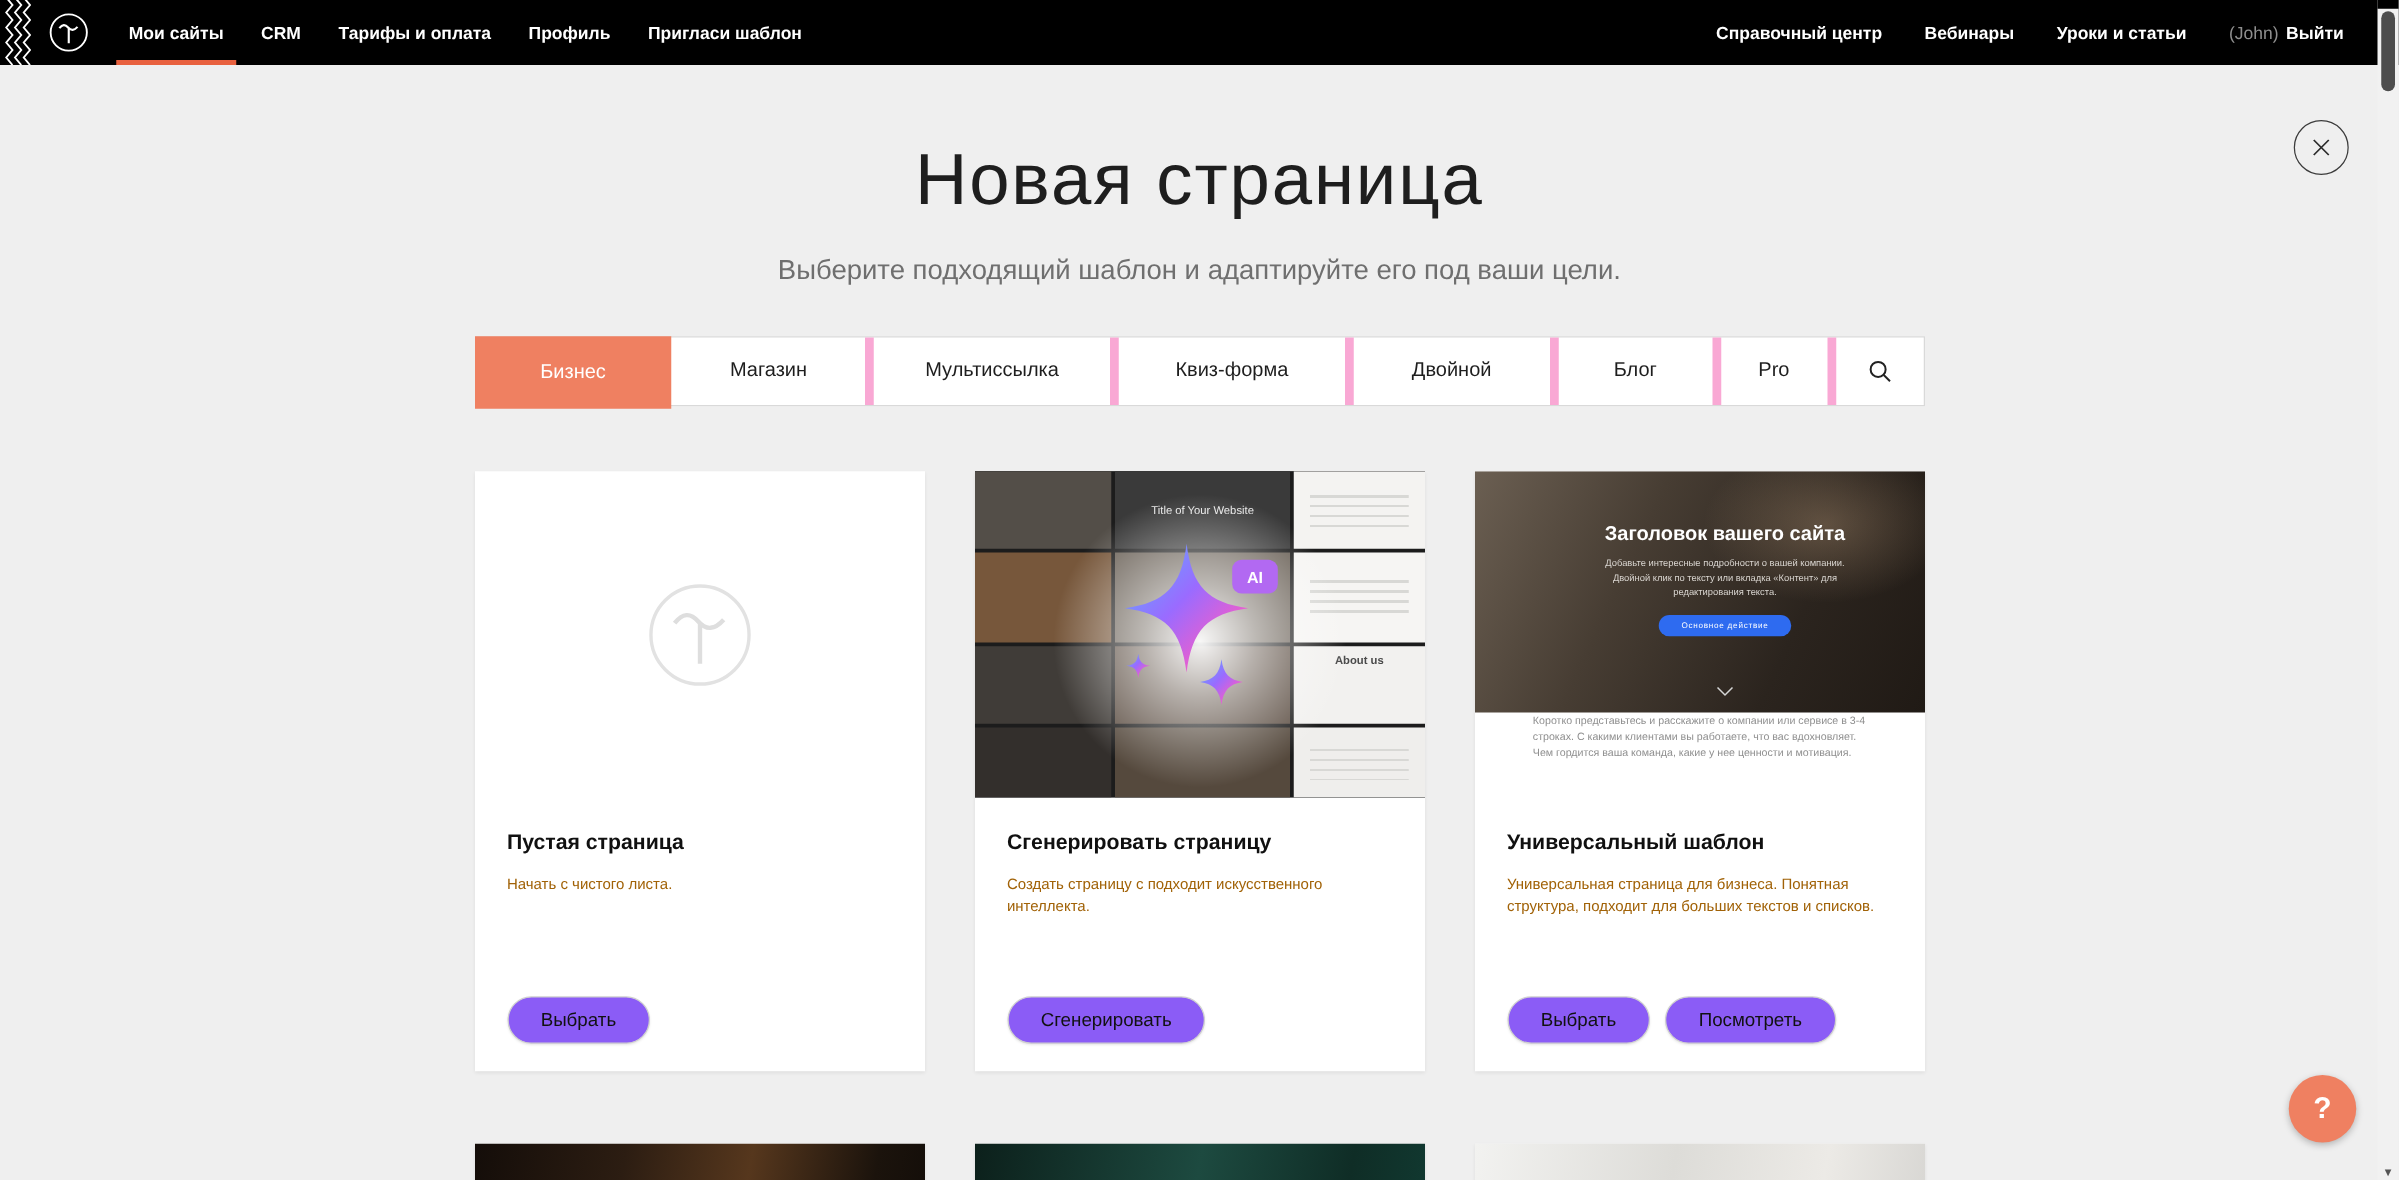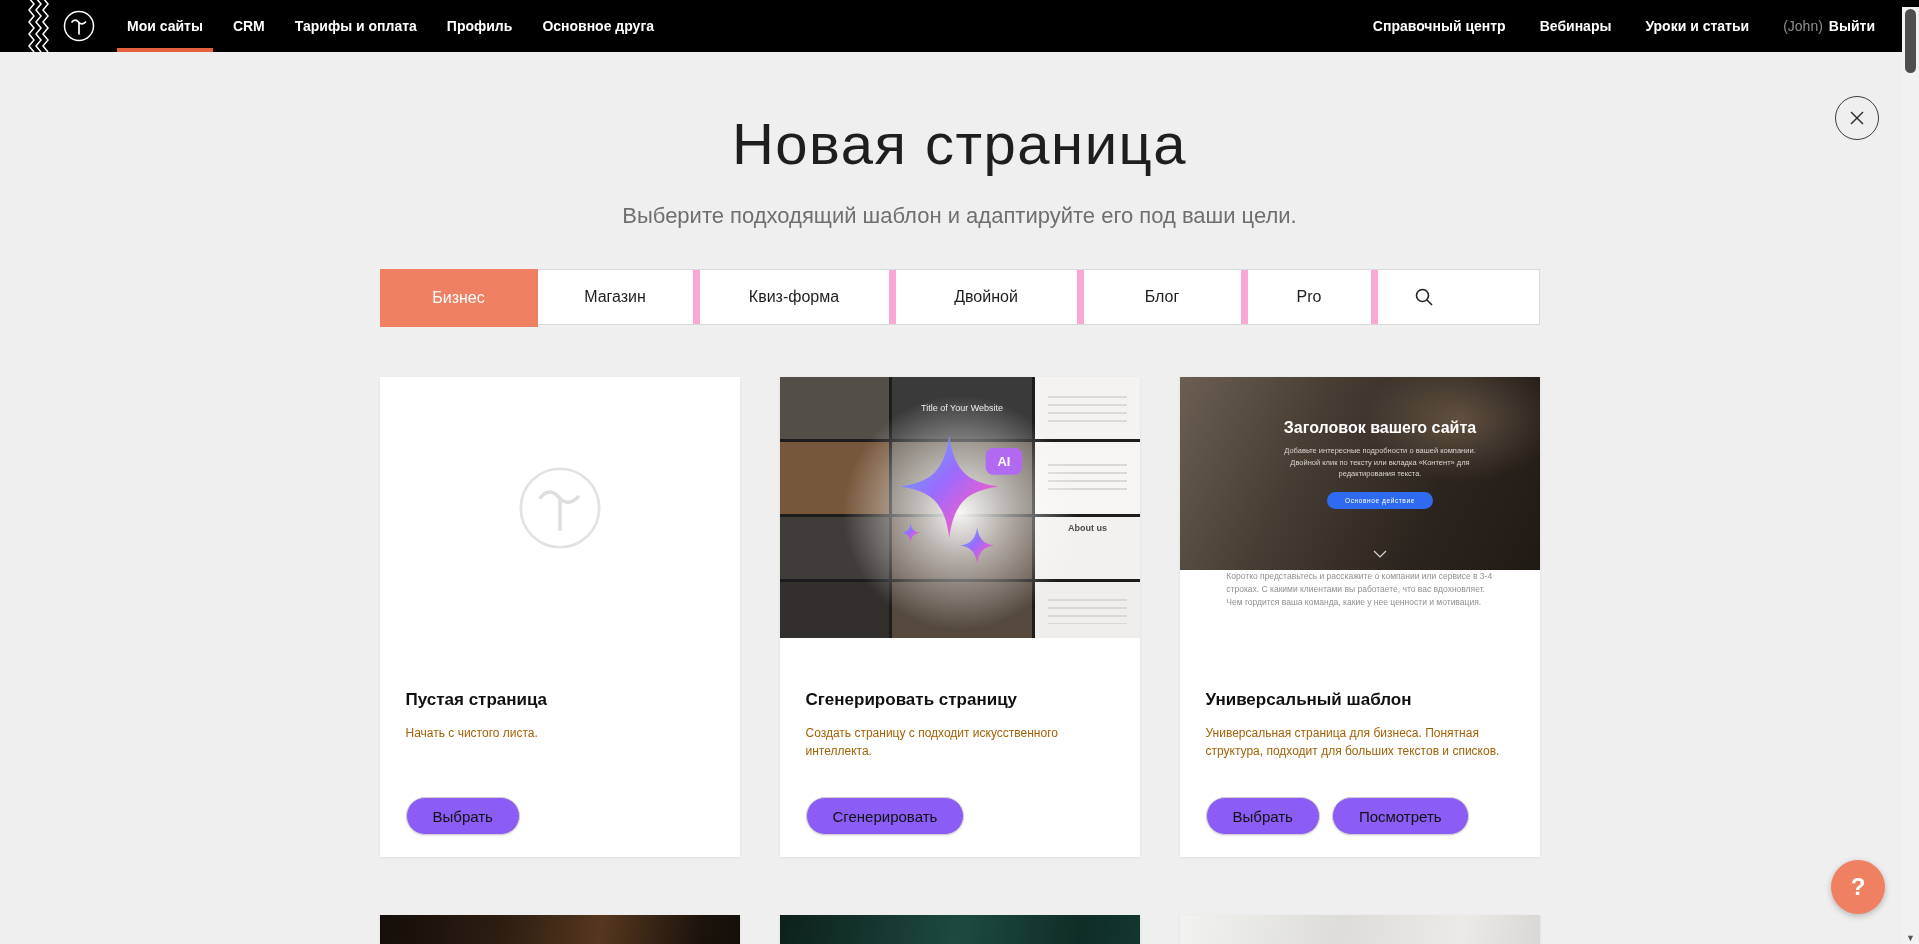--- a/index.html
+++ b/index.html
@@ -7,21 +7,21 @@
     --underline:#e8613f;
     --topbar:#000000;
     --background:#efefef;
     --ai_badge:#b269f2;
   }
   *{margin:0;padding:0;box-sizing:border-box;}
   html,body{width:1919px;height:944px;overflow:hidden;}
   body{font-family:"Liberation Sans",sans-serif;background:var(--background);position:relative;}
 
   
-  .topbar{height:52px;background:var(--topbar);display:flex;align-items:center;color:#fff;position:relative;padding-left:24px;}
+  .topbar{height:52px;background:var(--topbar);display:flex;align-items:center;color:#fff;position:relative;}
   .zigzag{width:26px;height:52px;flex:none;}
   .logo{width:34px;height:34px;margin:0 16px 0 12px;flex:none;cursor:pointer;}
   .nav{display:flex;height:52px;}
   .nav-item{position:relative;display:flex;align-items:center;padding:0 15px;font-size:14px;font-weight:bold;cursor:pointer;white-space:nowrap;}
   .nav-item.active::after{content:"";position:absolute;left:5px;right:5px;bottom:0;height:4px;background:var(--underline);}
   .topbar-right{margin-left:auto;display:flex;align-items:center;gap:34px;margin-right:44px;font-size:14px;font-weight:bold;}
   .topbar-right .nav-link{cursor:pointer;white-space:nowrap;}
   .user-box{display:flex;gap:6px;align-items:center;}
   .user-label{color:#8f8f8f;font-weight:normal;}
   .logout{cursor:pointer;}
@@ -47,21 +47,21 @@
   .tab:nth-child(6){width:130px;}
   .tab:nth-child(7){width:92px;}
   .tab:nth-child(8){width:70px;}
   .tab.active{background:var(--accent);color:#fff;border-right:none;margin:-1px 0 -1px -1px;height:58px;}
 
   
   .cards{width:1160px;margin:52px auto 0;display:grid;grid-template-columns:repeat(3,1fr);column-gap:40px;row-gap:58px;}
   .card{background:#fff;height:480px;position:relative;box-shadow:0 1px 3px rgba(0,0,0,.07);cursor:pointer;}
   .card-media{height:261px;position:relative;overflow:hidden;}
   .card-body{padding:26px 26px 0;}
-  .card-title{font-size:17px;font-weight:bold;color:#101010;margin-bottom:14px;margin-top:26px;}
+  .card-title{font-size:17px;font-weight:bold;color:#101010;margin-bottom:14px;}
   .card-desc{font-size:12px;color:#a16207;line-height:1.5;max-width:300px;}
   .card-actions{position:absolute;left:26px;bottom:22px;display:flex;gap:12px;}
   .pill-btn{height:38px;padding:0 26px;border-radius:19px;border:1px solid #cfcfcf;background:#8b5cf6;font-size:15px;color:#111;
     display:flex;align-items:center;cursor:pointer;font-family:inherit;box-shadow:0 1px 2px rgba(0,0,0,.10);}
 
   
   .blank-media{display:flex;align-items:center;justify-content:center;}
 
   
   .ai-media{background:#262626;}
@@ -123,21 +123,21 @@
       <circle cx="17" cy="17" r="14.5" stroke="#fff" stroke-width="1.5" fill="none"></circle>
       <path d="M9.5 13.5 q3.5,-4.5 7,-0.5 q3.5,4 7.5,-0.5" stroke="#fff" stroke-width="1.7" fill="none"></path>
       <line x1="17" y1="13.5" x2="17" y2="25.5" stroke="#fff" stroke-width="1.7"></line>
     </svg>
   </span>
   <nav class="nav">
     <div class="nav-item active">Мои сайты</div>
     <div class="nav-item">CRM</div>
     <div class="nav-item">Тарифы и оплата</div>
     <div class="nav-item">Профиль</div>
-    <div class="nav-item">Основное друга</div>
+    <div class="nav-item">Пригласи шаблон</div>
   </nav>
   <div class="topbar-right">
     <span class="nav-link">Справочный центр</span>
     <span class="nav-link">Вебинары</span>
     <span class="nav-link">Уроки и статьи</span>
     <span class="user-box">
       <span class="user-label">(John)</span>
       <span class="logout">Выйти</span>
     </span>
   </div>
@@ -151,20 +151,21 @@
 </button>
 
 <div class="page-head">
   <h1 class="page-title">Новая страница</h1>
   <div class="page-subtitle">Выберите подходящий шаблон и адаптируйте его под ваши цели.</div>
 </div>
 
 <div class="tabs">
   <div class="tab active">Бизнес</div>
   <div class="tab">Магазин</div>
+  <div class="tab">Мультиссылка</div>
   <div class="tab">Квиз-форма</div>
   <div class="tab">Двойной</div>
   <div class="tab">Блог</div>
   <div class="tab">Pro</div>
   <div class="tab">
     <svg viewBox="0 0 20 20" width="20" height="20">
       <circle cx="8.5" cy="8.5" r="6" stroke="#222" stroke-width="1.6" fill="none"></circle>
       <line x1="13" y1="13" x2="18" y2="18" stroke="#222" stroke-width="1.6"></line>
     </svg>
   </div>

